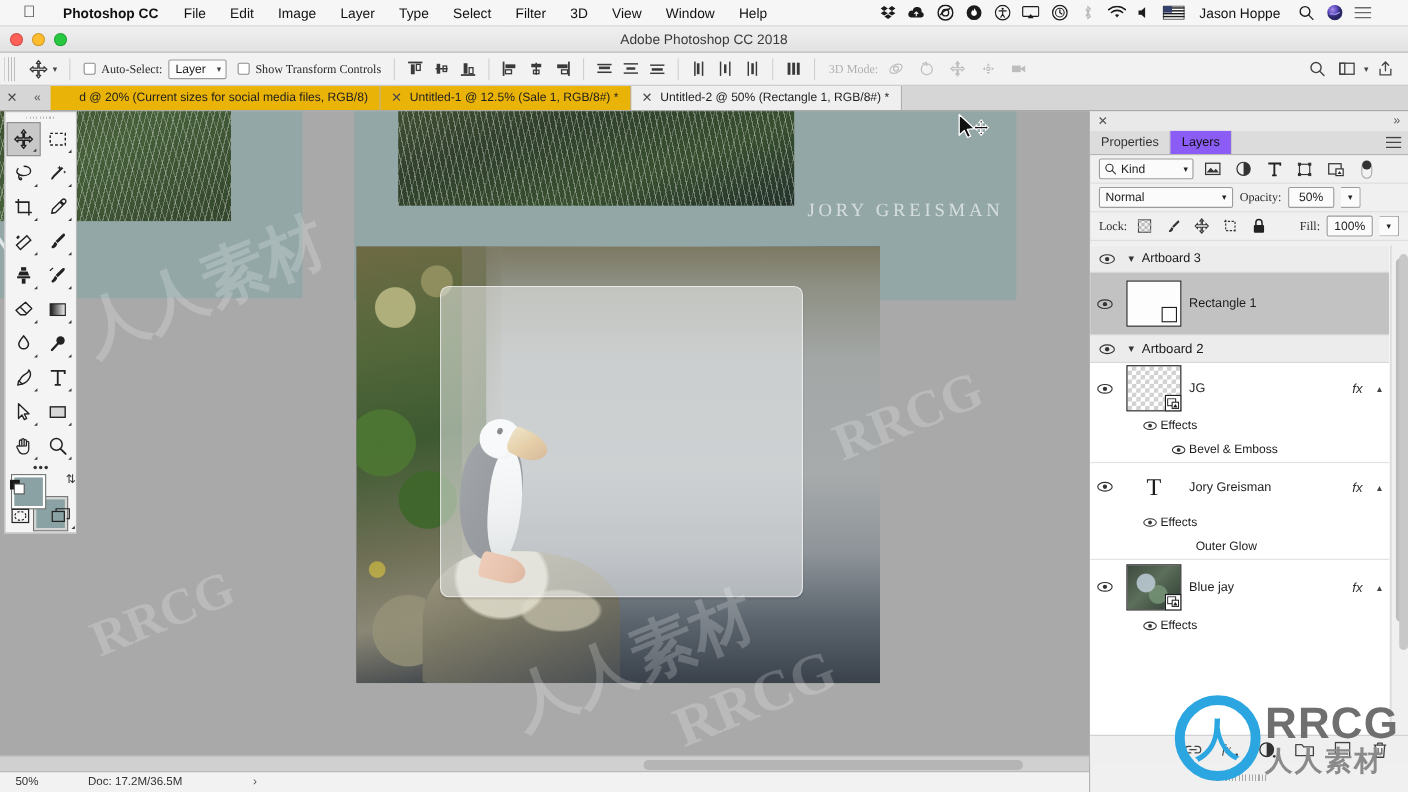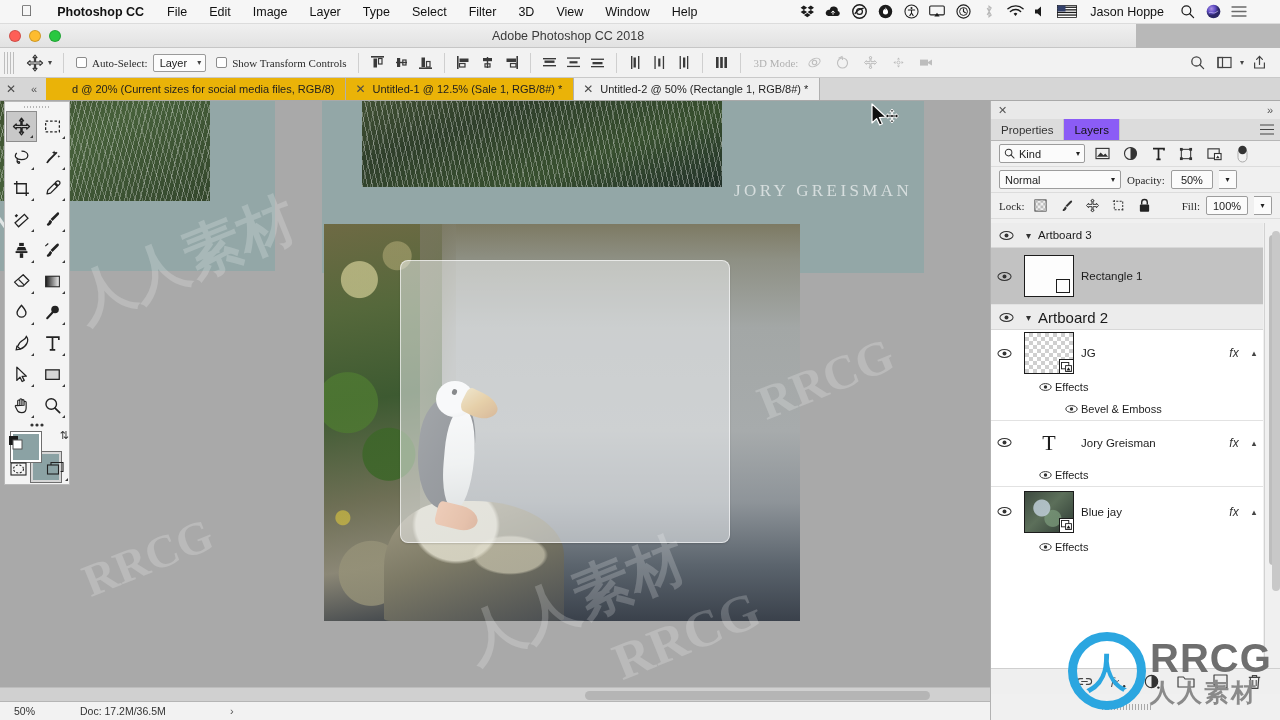--- a/index.html
+++ b/index.html
@@ -25,21 +25,21 @@
   .mb-item{ padding:0 11px; height:24px; line-height:24px; font-size:12.5px; color:#111; white-space:nowrap;}
   .mb-item.apple{ padding:0 13px 0 9px; font-size:15px; line-height:22px;}
   .mb-item.appname{ font-weight:bold; padding:0 12px; }
   .mb-right{ margin-left:auto; display:flex; align-items:center; padding-right:28px; gap:0;}
   .mb-icon{ width:26px; height:24px; display:flex; align-items:center; justify-content:center; font-size:13px; color:#1b1b1b;}
   .mb-user{ font-size:12.5px; padding:0 10px; color:#111; white-space:nowrap;}
   svg{ display:block; }
 
   
   #ps-titlebar{
-    position:absolute; top:24px; left:0; width:1136px; height:24px;
+    position:absolute; top:24px; left:0; width:1280px; height:24px;
     background:linear-gradient(#f0f0f0,#e2e2e2);
     border-bottom:1px solid #c6c6c6;
     display:flex; align-items:center;
     z-index:55;
     text-decoration:underline;
   }
   .traffic{ display:flex; gap:8px; padding-left:9px;}
   .tl{ width:12px;height:12px;border-radius:50%; border:1px solid rgba(0,0,0,.18);}
   .tl.r{background:#ff5f57;} .tl.y{background:#febc2e;} .tl.g{background:#28c840;}
   #ps-title{
@@ -1086,21 +1086,21 @@
 
 
     <div class="group-row">
       <span class="eye">
         <svg width="15" height="11" viewBox="0 0 16 11">
             <ellipse cx="8" cy="5.5" rx="7" ry="4.2" fill="none" stroke="#333" stroke-width="1.1"></ellipse>
             <circle cx="8" cy="5.5" r="2.1" fill="#333"></circle>
           </svg>
       </span>
       <span style="font-size:10px;color:#333;">▾</span>
-      <span style="font-size:15px;color:#1a1a1a;">Artboard 2</span>
+      <span style="font-size:12px;color:#1a1a1a;">Artboard 2</span>
     </div>
 
     <div class="layer-row" style="min-height:46px;border-bottom:none;">
       <span class="eye">
         <svg width="15" height="11" viewBox="0 0 16 11">
             <ellipse cx="8" cy="5.5" rx="7" ry="4.2" fill="none" stroke="#333" stroke-width="1.1"></ellipse>
             <circle cx="8" cy="5.5" r="2.1" fill="#333"></circle>
           </svg>
       </span>
       <span class="lr-thumbwrap">
@@ -1154,20 +1154,23 @@
     <div class="sub-wrap">
       <div class="fx-sub fx-indent1">
         <span class="eye" style="width:20px;">
           <svg width="13" height="10" viewBox="0 0 16 11">
               <ellipse cx="8" cy="5.5" rx="7" ry="4.2" fill="none" stroke="#333" stroke-width="1.2"></ellipse>
               <circle cx="8" cy="5.5" r="2.1" fill="#333"></circle>
             </svg>
         </span>
         <span>Effects</span>
       </div>
+      <div class="fx-sub fx-indent3">
+        <span>Outer Glow</span>
+      </div>
     </div>
 
     <div class="layer-row" style="min-height:50px;border-top:1px solid #e2e2e2;border-bottom:none;">
       <span class="eye">
         <svg width="15" height="11" viewBox="0 0 16 11">
             <ellipse cx="8" cy="5.5" rx="7" ry="4.2" fill="none" stroke="#333" stroke-width="1.1"></ellipse>
             <circle cx="8" cy="5.5" r="2.1" fill="#333"></circle>
           </svg>
       </span>
       <span class="lr-thumbwrap">

